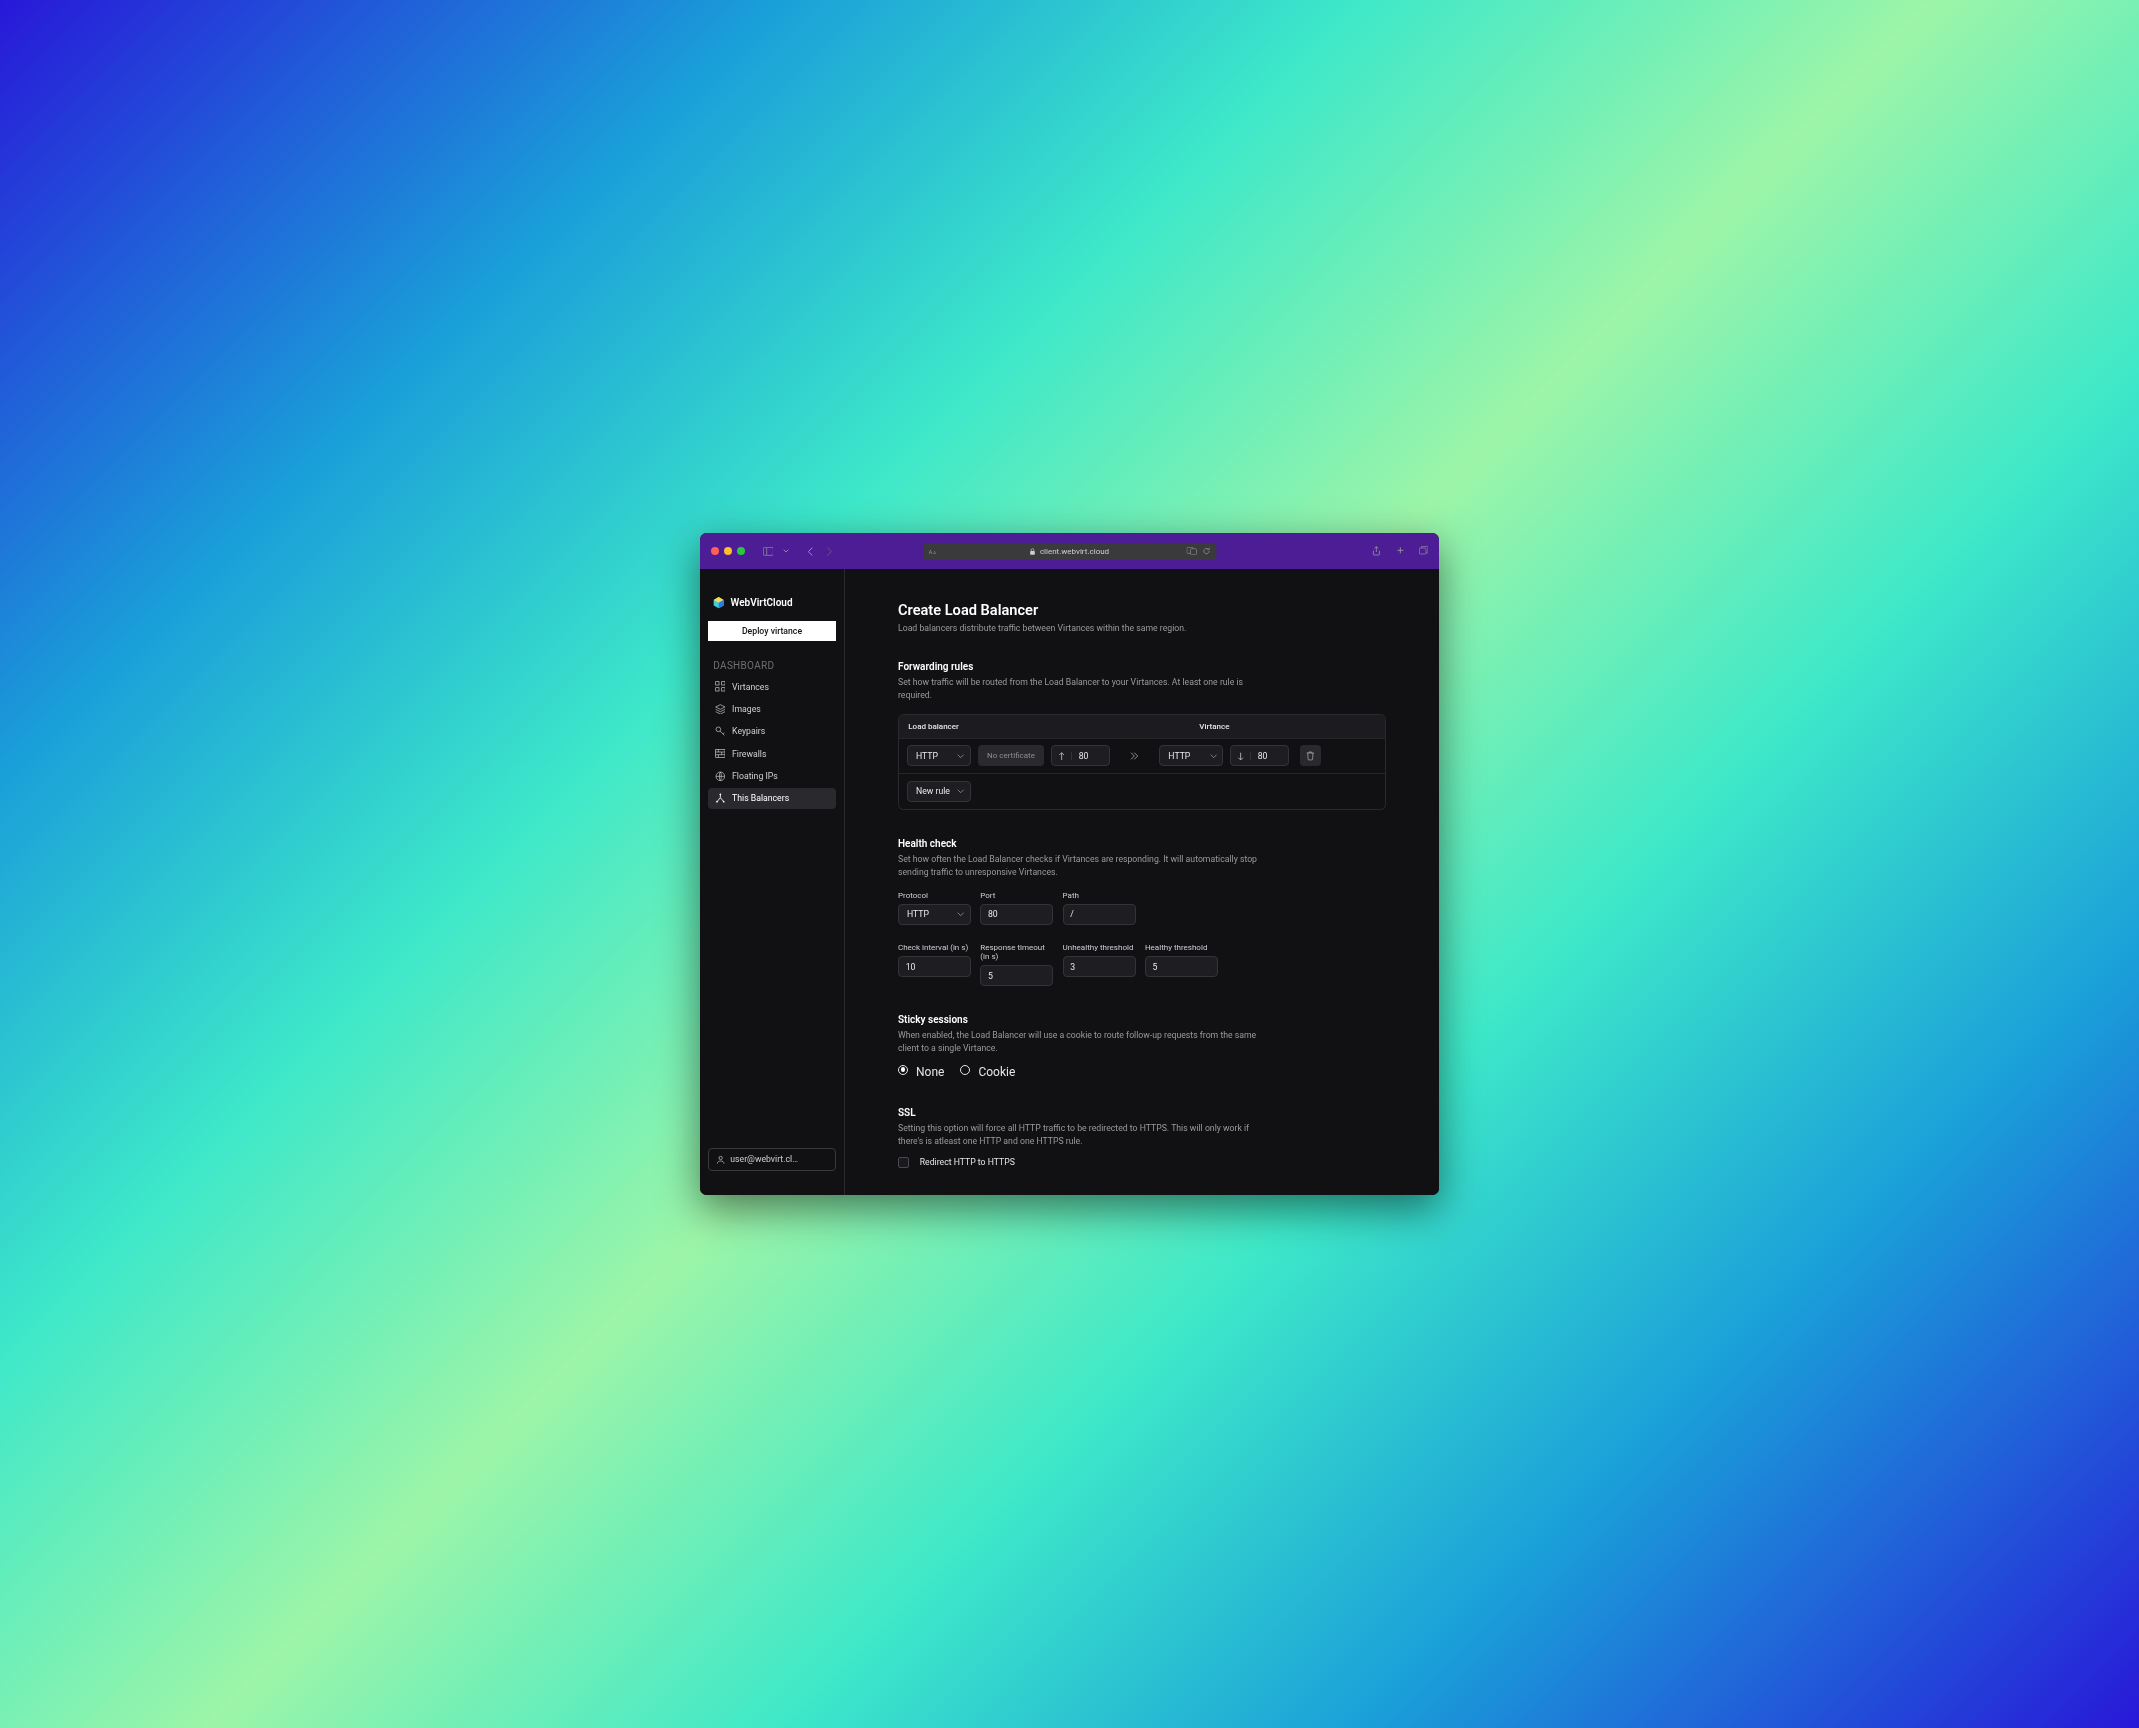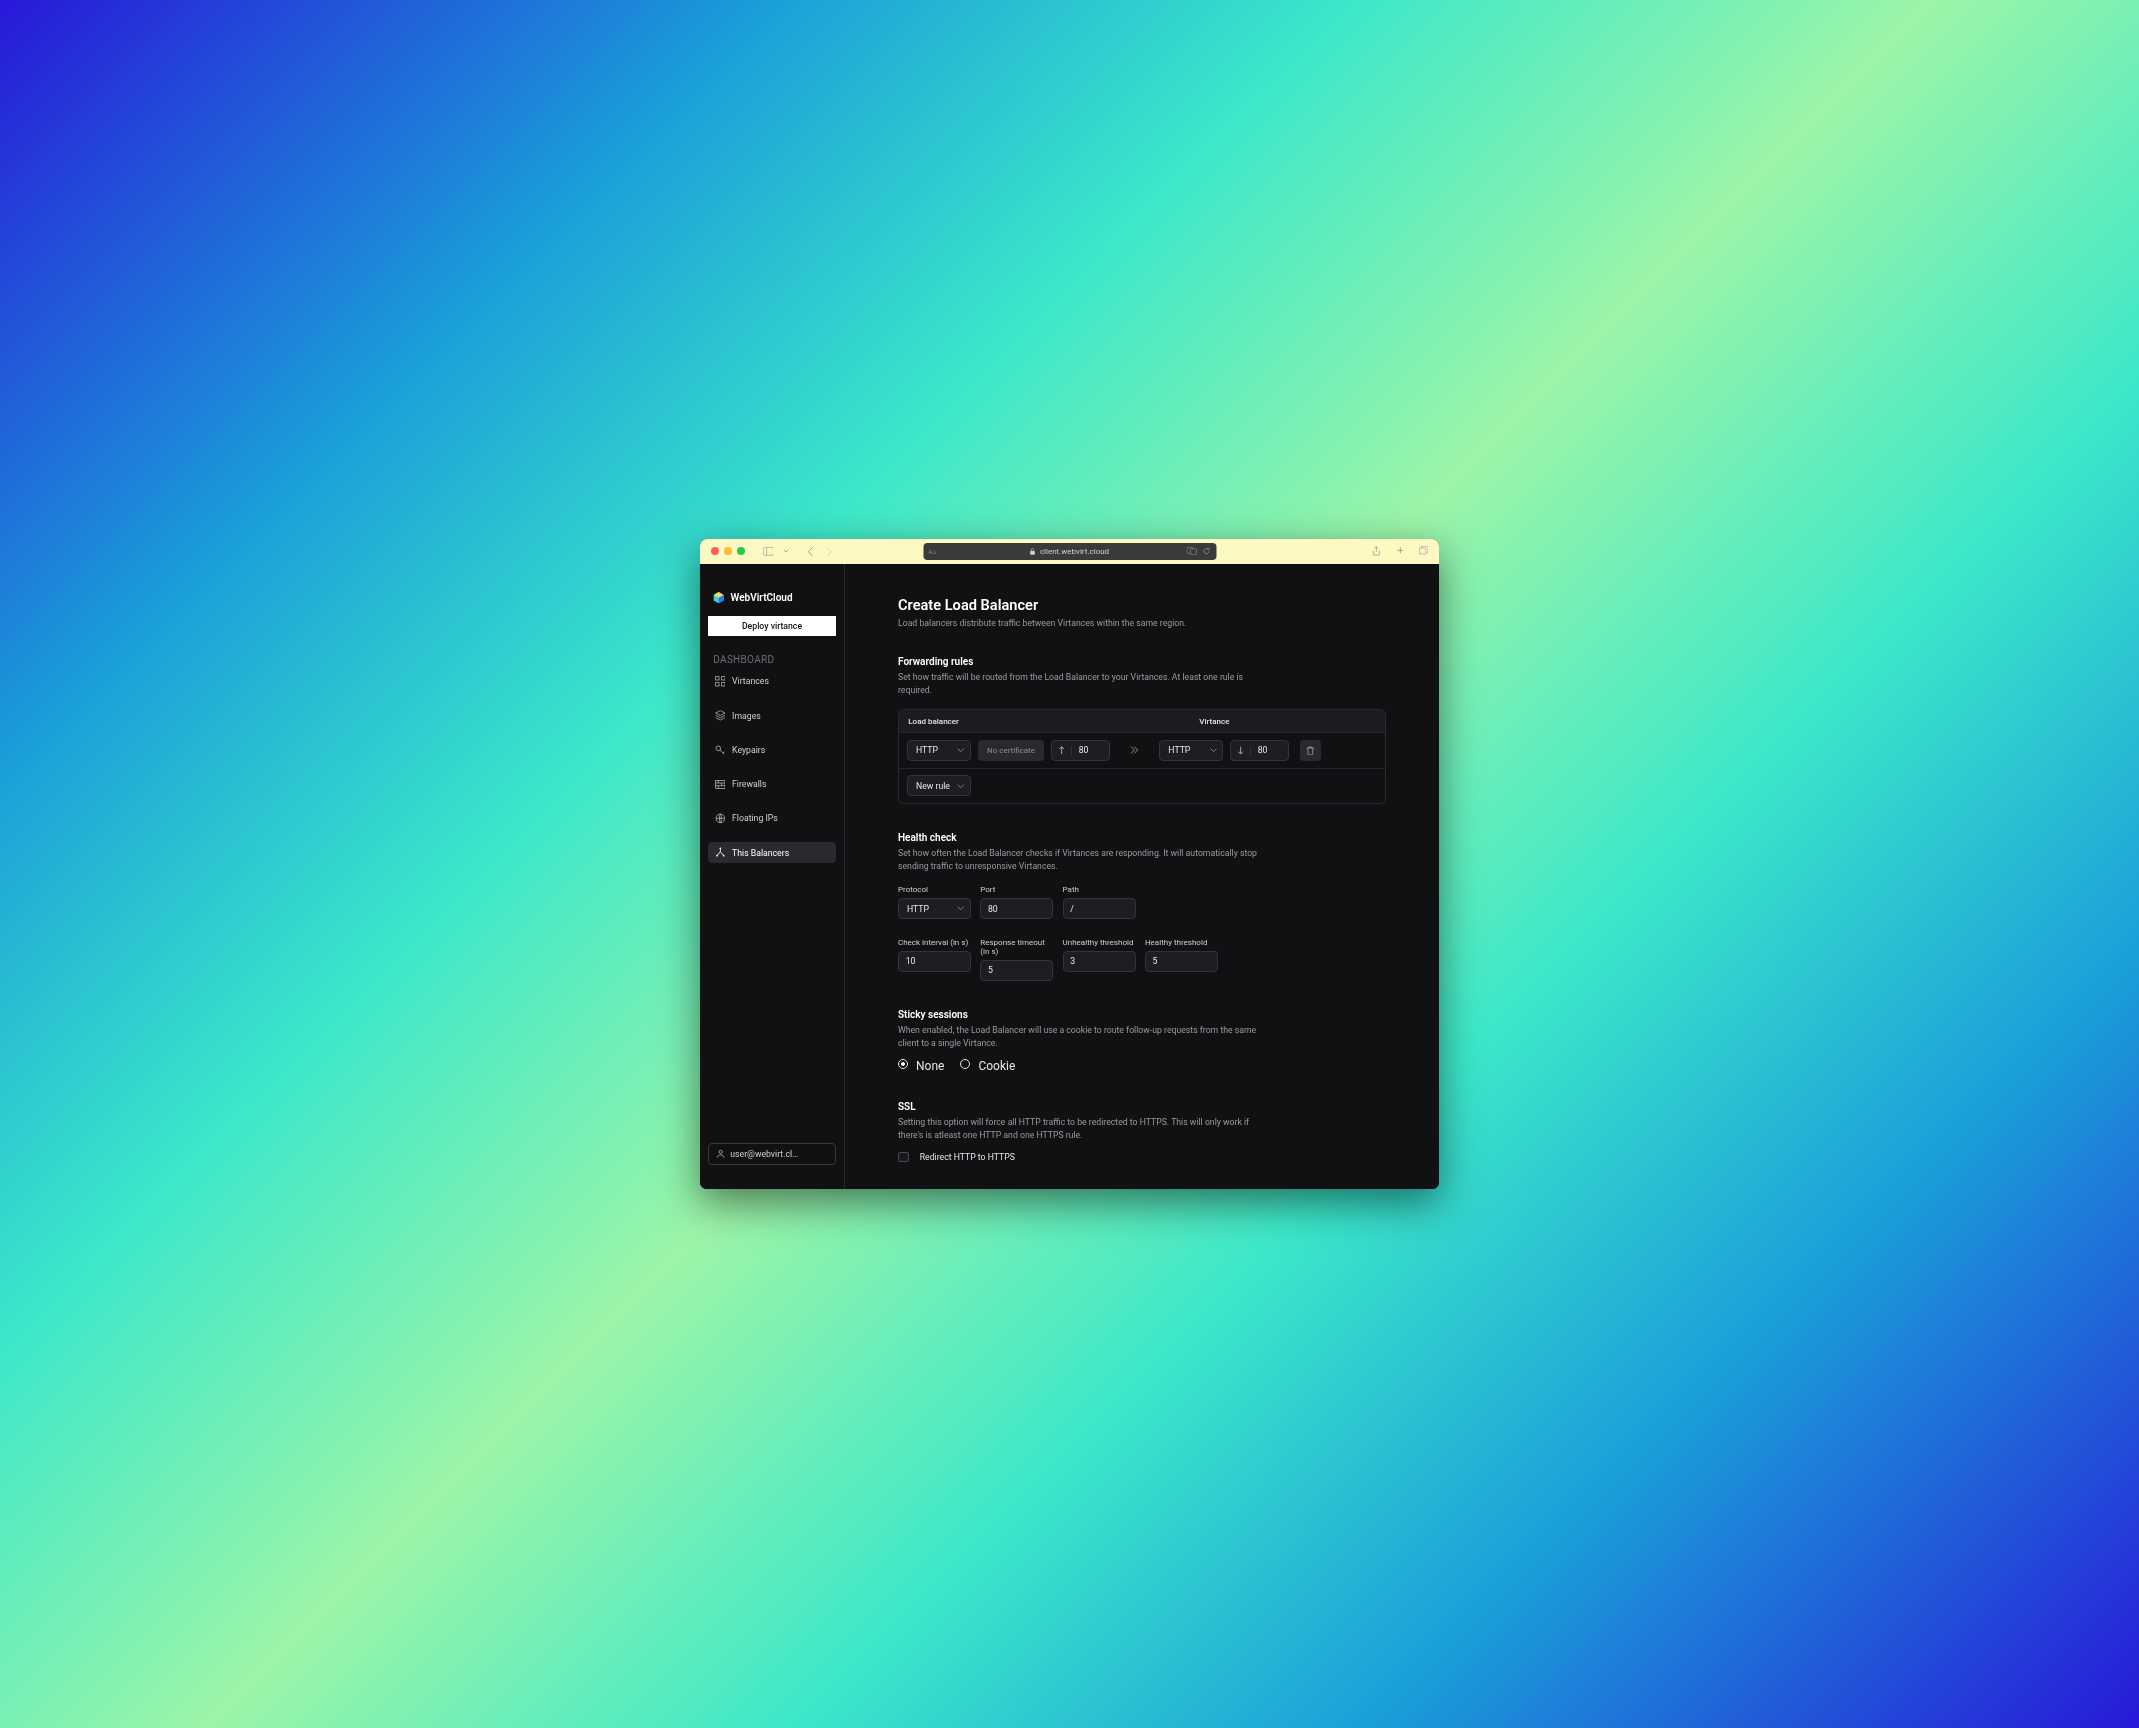--- a/index.html
+++ b/index.html
@@ -12,22 +12,22 @@
     padding:27px 13.3px;
   }
   .window{
     width:739px;
     background:#1c1c1e;
     border-radius:6.7px;
     overflow:hidden;
     box-shadow:0 13.3px 40px rgba(0,0,0,0.5);
   }
   .titlebar{
-    height:25px;
-    background:#fef9c3;
+    height:36px;
+    background:#4c1d95;
     display:flex;
     align-items:center;
     padding:0 10.7px;
     gap:5.3px;
     position:relative;
   }
   .traffic{display:flex;gap:5.3px;}
   .dot{width:8px;height:8px;border-radius:50%;}
   .dot.red{background:#ff5f57;}
   .dot.yellow{background:#febc2e;}
@@ -52,21 +52,21 @@
     display:flex;flex-direction:column;
     padding:24px 8px;
   }
   .brand{display:flex;align-items:center;gap:5.3px;color:#fff;font-weight:600;font-size:10px;padding:2.7px 4px 12px;}
   .brand-logo{width:13.3px;height:13.3px;}
   .deploy{
     background:#fff;color:#111;border:none;border-radius:0;
     height:20px;font-size:8.7px;font-weight:500;cursor:pointer;
   }
   .section-label{color:#6e6e72;font-size:10px;letter-spacing:0.3px;margin:18.6px 5.3px 5.3px;font-weight:400;}
-  .nav{display:flex;flex-direction:column;gap:13px;}
+  .nav{display:flex;flex-direction:column;gap:1px;}
   .nav-item{
     display:flex;align-items:center;gap:6.7px;
     color:#d0d0d2;font-size:8.7px;
     padding:5.3px 6.7px;border-radius:4px;cursor:pointer;
   }
   .nav-item.active{background:#2a2a2e;color:#fff;}
   .nav-icon{width:10.7px;height:10.7px;flex-shrink:0;}
   .user{
     margin-top:auto;border:0.7px solid #3a3a3c;border-radius:4px;
     padding:5.3px 6.7px;display:flex;align-items:center;gap:5.3px;

